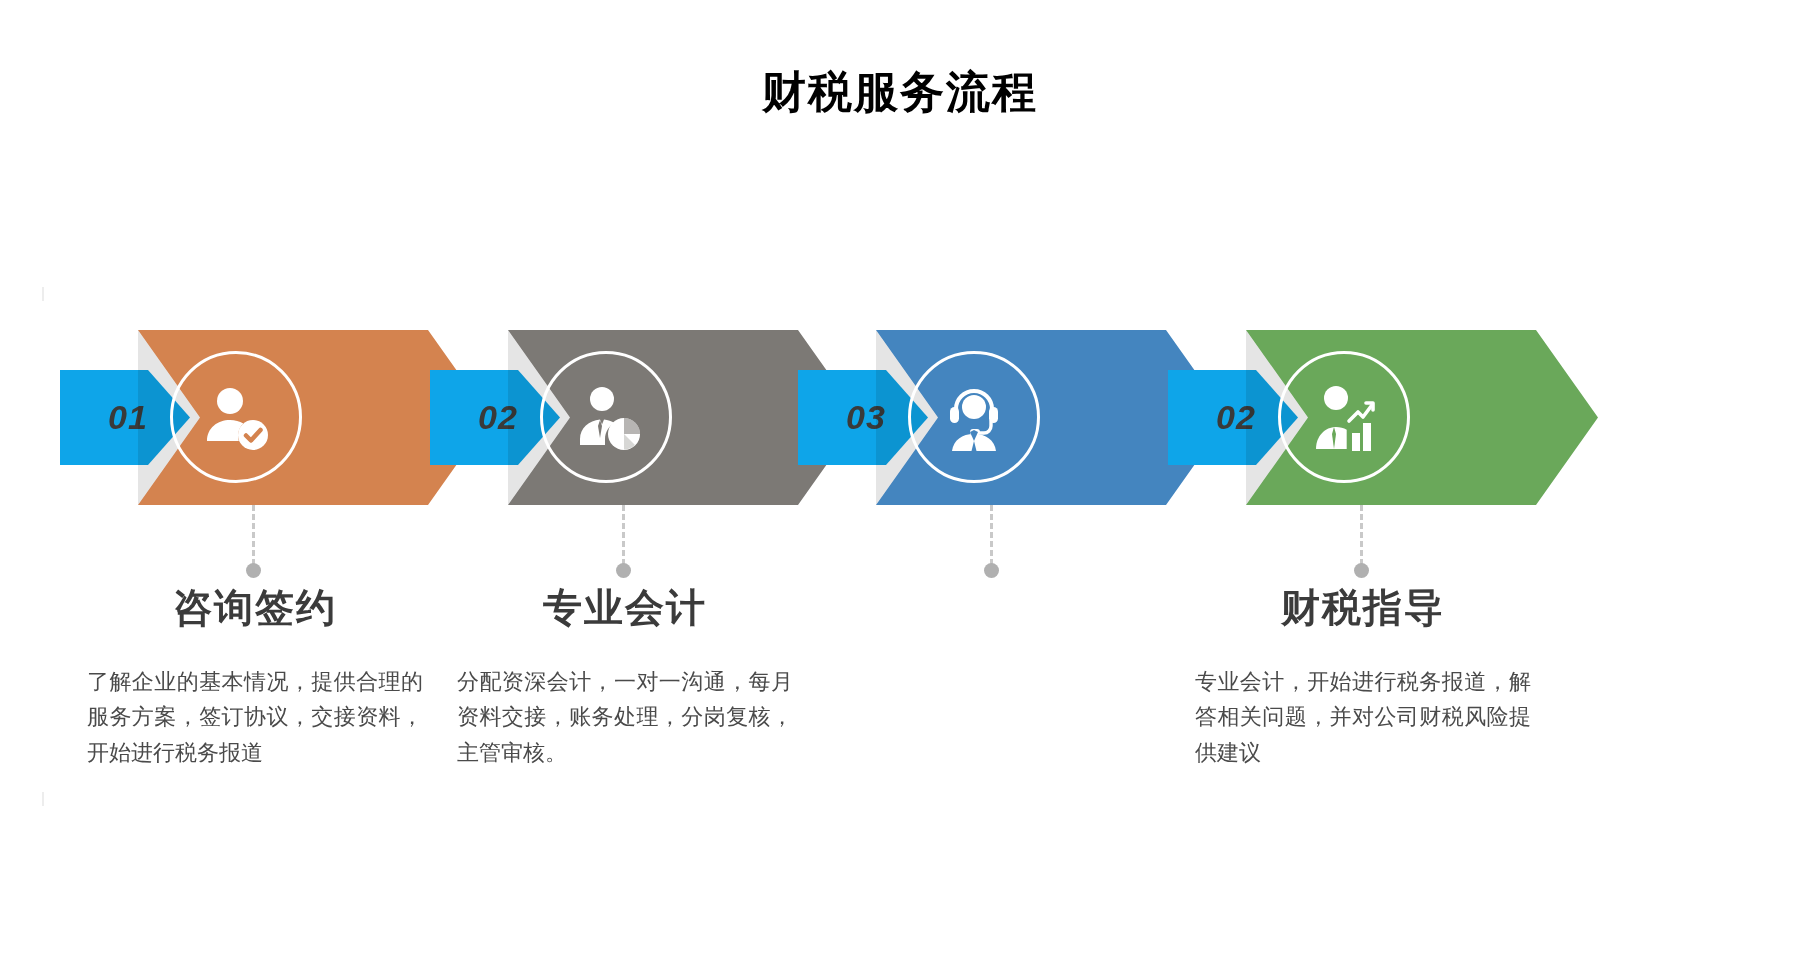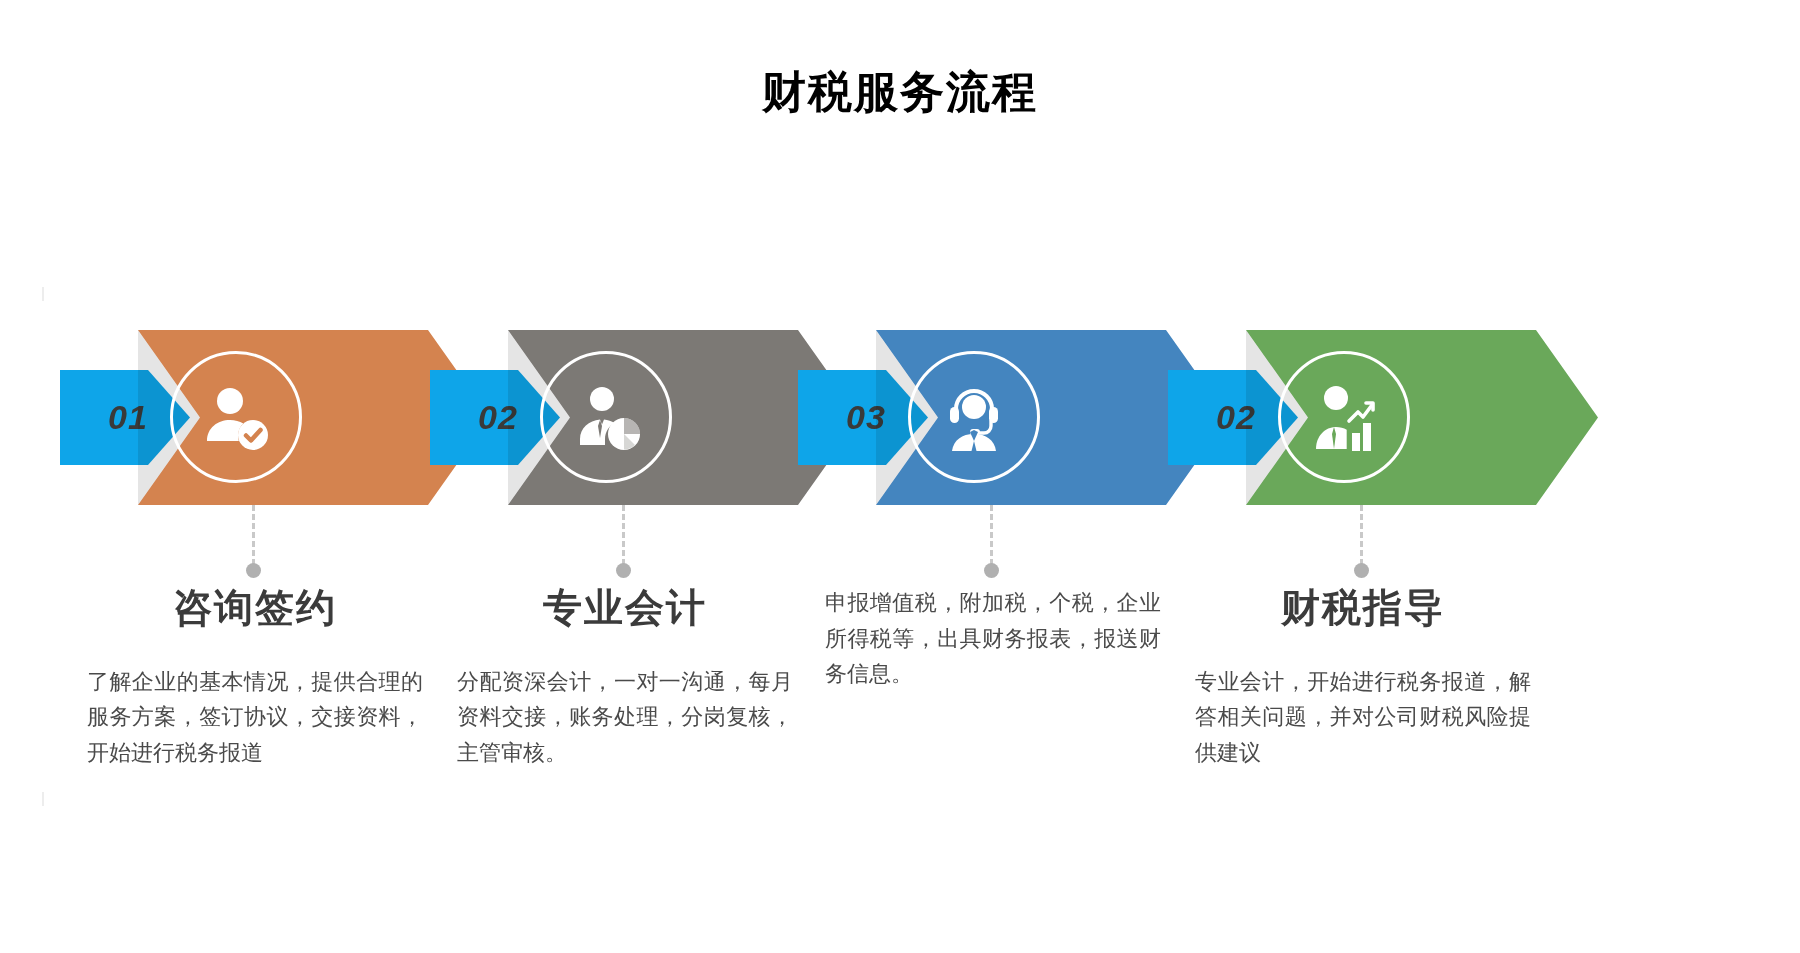--- a/index.html
+++ b/index.html
@@ -269,19 +269,18 @@
   <div class="cap-head">咨询签约</div>
   <div class="cap-body">了解企业的基本情况，提供合理的服务方案，签订协议，交接资料，开始进行税务报道</div>
 </div>
 
 <div class="caption" style="left:445px;">
   <div class="cap-head">专业会计</div>
   <div class="cap-body">分配资深会计，一对一沟通，每月资料交接，账务处理，分岗复核，主管审核。</div>
 </div>
 
 <div class="caption" style="left:813px;">
-  <div class="cap-body">申报增值税，附加税，个税，企业所得税等，出具财务报表，报送财务信息。</div>
 </div>
 
 <div class="caption" style="left:1183px;">
   <div class="cap-head">财税指导</div>
   <div class="cap-body">专业会计，开始进行税务报道，解答相关问题，并对公司财税风险提供建议</div>
 </div>
 
 </body></html>

